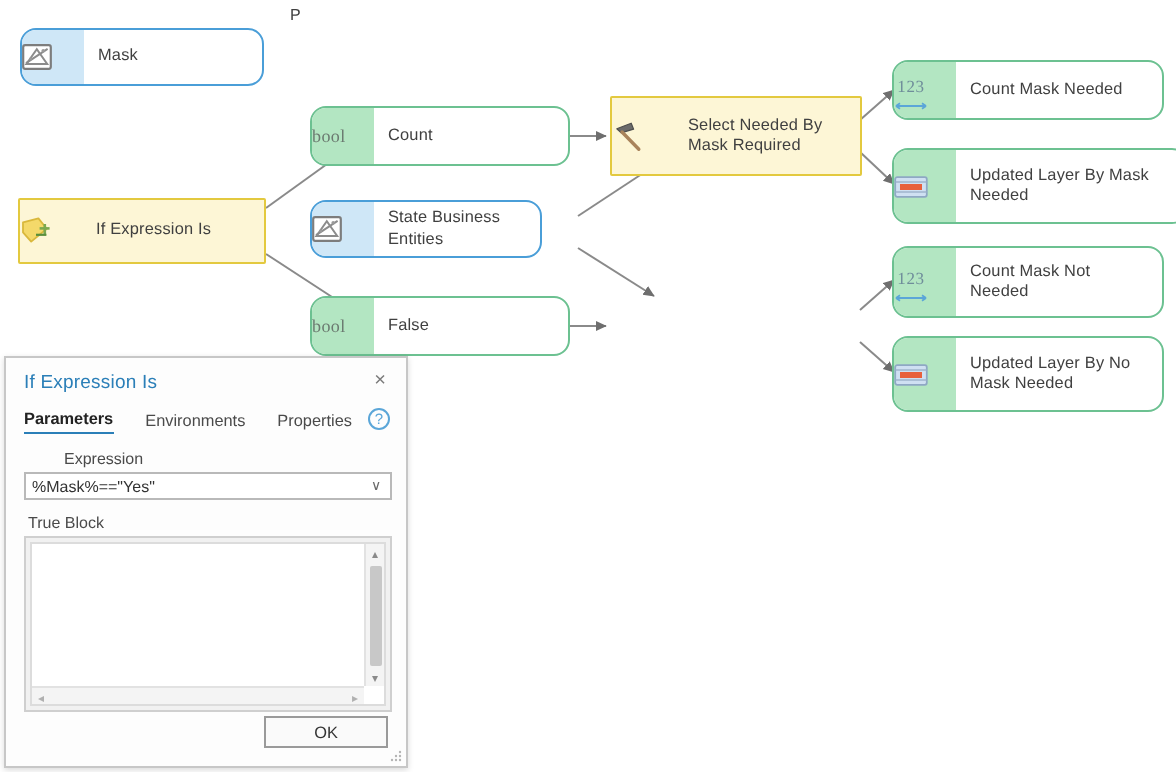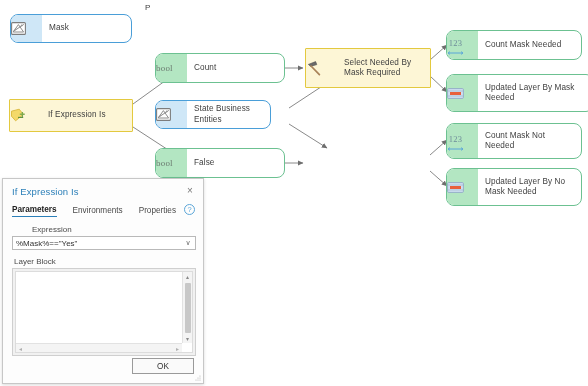--- a/index.html
+++ b/index.html
@@ -461,21 +461,21 @@
   </div>
 
   <div class="help-icon">?</div>
 
   <div class="field-label" style="left:29px; top:46px;">Expression</div>
   <div class="combo" style="top:57px;">
     <span class="val">%Mask%=="Yes"</span>
     <span class="chev">∨</span>
   </div>
 
-  <div class="field-label" style="left:11px; top:78px;">Layer Block</div>
+  <div class="field-label" style="left:11px; top:78px;">True Block</div>
   <div class="codearea" style="top:89px;">
     <div class="inner">
       <div class="vscroll">
         <div class="arw">▴</div>
         <div class="thumb"></div>
         <div class="arw" style="position:absolute; bottom:0; left:0; right:0;">▾</div>
       </div>
       <div class="hscroll">
         <div class="arw" style="left:0;">◂</div>
         <div class="arw" style="right:0;">▸</div>

